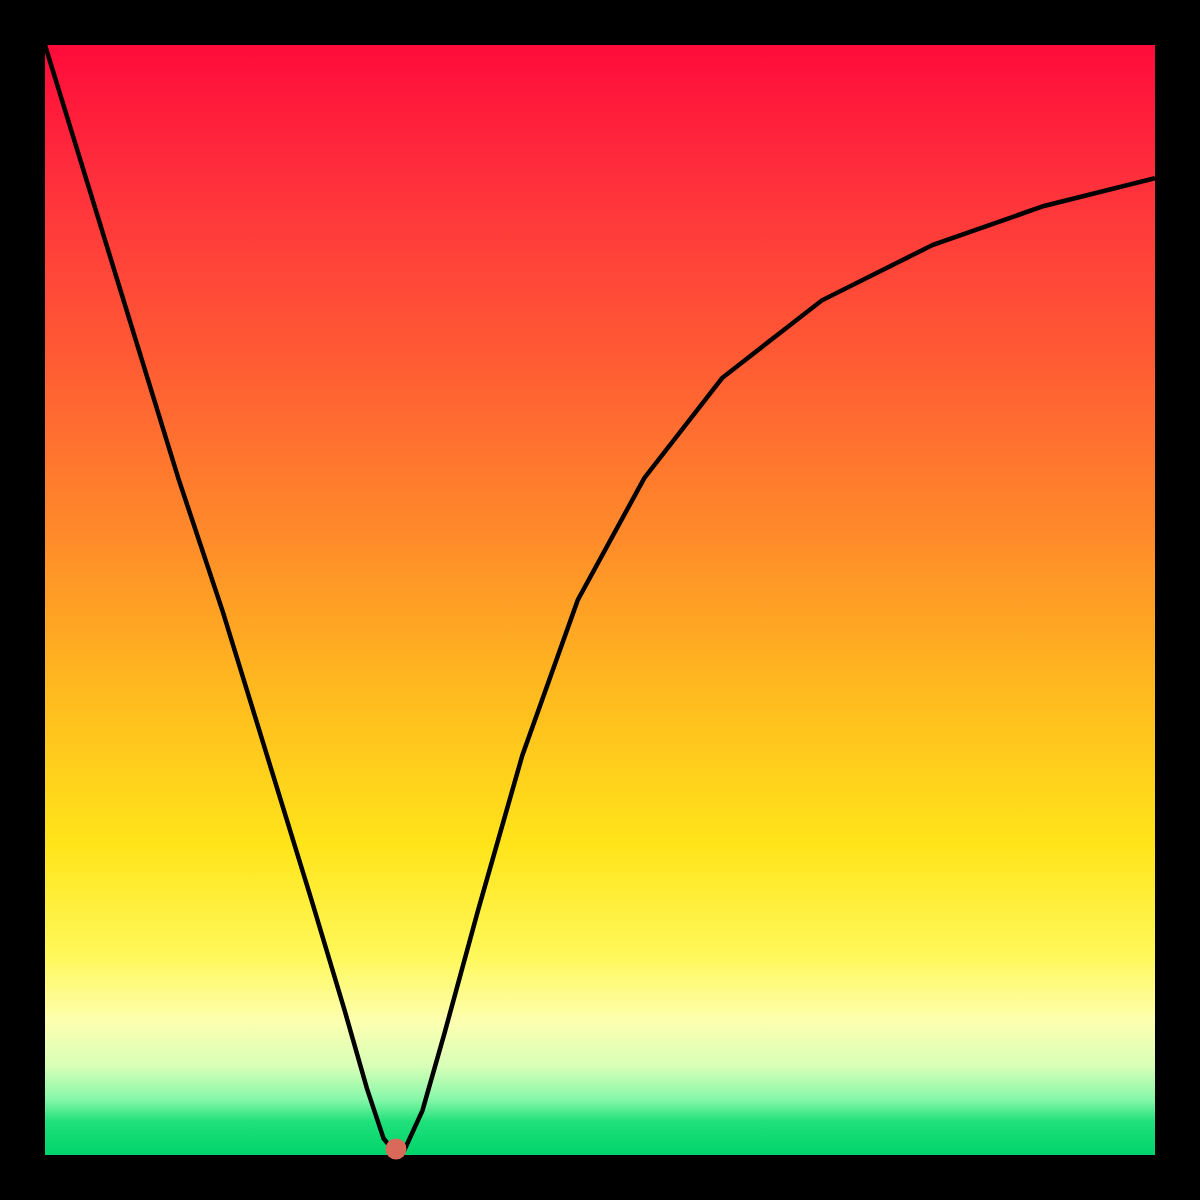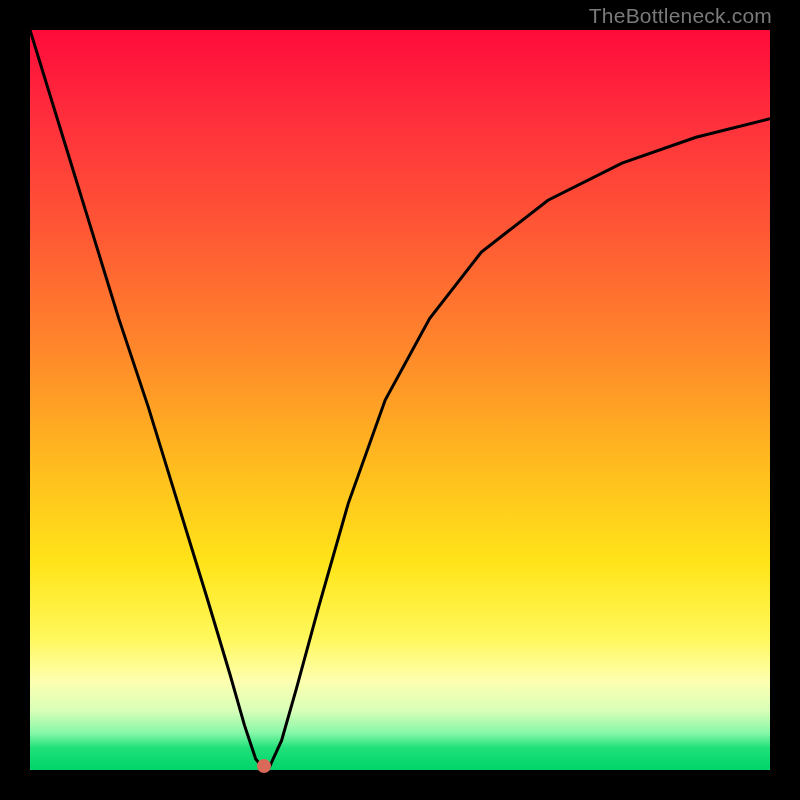--- a/index.html
+++ b/index.html
@@ -71,14 +71,13 @@
 </head>
 <body>
 
 <div class="frame">
   <div class="plot-area">
     <svg class="curve-svg" viewBox="0 0 740 740" preserveAspectRatio="none">
       <path id="curve-path" d="M 0.00 0.00 L 29.60 96.20 L 59.20 192.40 L 88.80 288.60 L 118.40 377.40 L 148.00 473.60 L 177.60 569.80 L 199.80 643.80 L 214.60 695.60 L 225.70 728.90 L 231.62 736.30 L 239.76 736.30 L 251.60 710.40 L 266.40 658.60 L 288.60 577.20 L 318.20 473.60 L 355.20 370.00 L 399.60 288.60 L 451.40 222.00 L 518.00 170.20 L 592.00 133.20 L 666.00 107.30 L 740.00 88.80" fill="none" stroke="#000000" stroke-width="3"></path>
     </svg>
     <div class="dot" id="marker-dot" style="left: 233.84px; top: 735.56px; background: rgb(217, 106, 90);"></div>
   </div>
-  <div class="watermark">TheBottleneck.com</div>
 </div>
 
 </body></html>

